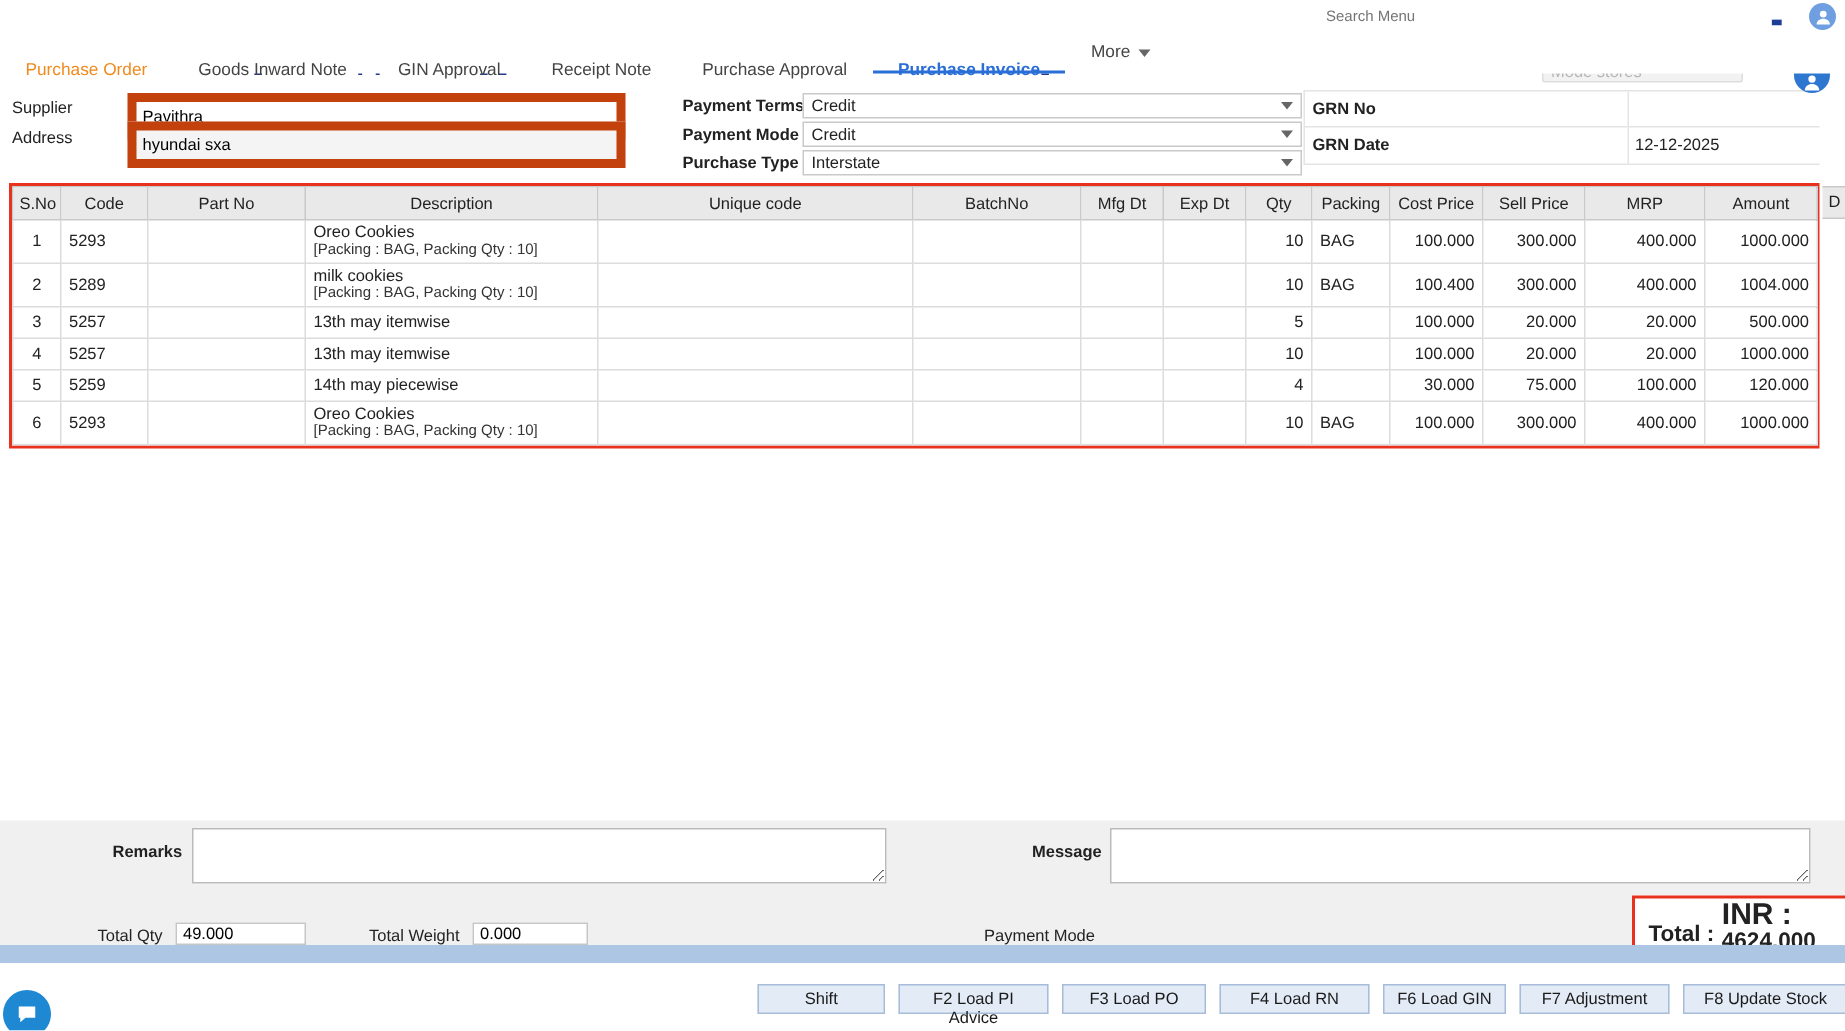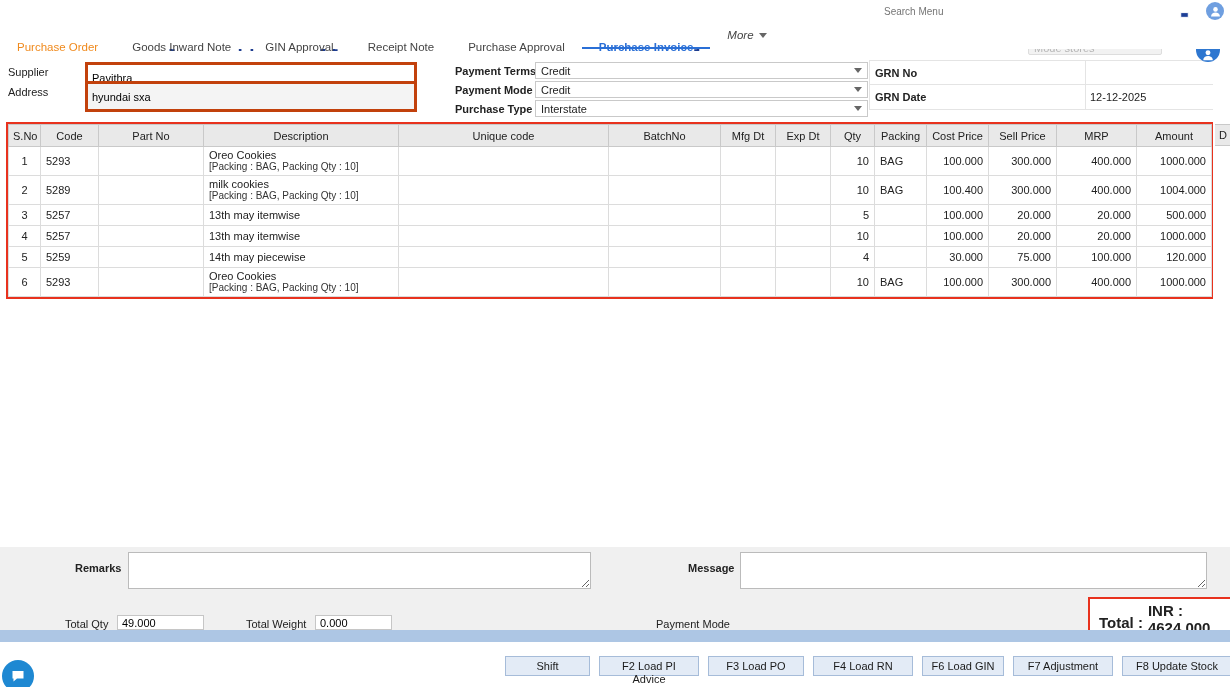--- a/index.html
+++ b/index.html
@@ -18,38 +18,38 @@
   .top-icons { position:absolute; left:1116px; top:0; height:22px; display:flex; align-items:center; gap:13px; }
   .tico { width:17px; height:17px; display:flex; align-items:center; justify-content:center; cursor:pointer; }
   .avatar-circle { width:18px; height:18px; border-radius:50%; background:#6f9fe0; display:flex; align-items:center; justify-content:center; cursor:pointer; }
 
   
   .subnav { position:absolute; top:22px; left:0; width:1230px; height:27px; background:#fff;
             display:flex; align-items:center; z-index:6; }
   .subnav-item { font-size:11.5px; color:#444; padding:12px 17px; height:27px; line-height:27px; cursor:pointer; white-space:nowrap; }
   .subnav-item.hl { color:#f08a1d; }
   .subnav-item.active { color:#2a6fd6; border-bottom:2px solid #2a6fd6; font-weight:bold; }
-  .subnav-more { display:flex; align-items:center; gap:5px;font-style:italic; }
+  .subnav-more { display:flex; align-items:center; gap:5px; }
   .caret { width:0; height:0; border-left:4px solid transparent; border-right:4px solid transparent;
            border-top:5px solid #666; display:inline-block; }
 
   
   .title-clip { position:absolute; top:40px; left:7px; width:780px; height:14px; overflow:hidden; z-index:1; }
   .title-text { font-size:19px; font-weight:bold; color:#1d3c8f; white-space:nowrap; margin-top:-10px; }
 
   
   .mode-select { position:absolute; top:40px; left:1028px; width:134px; height:15px; background:#f2f2f2;
                  border:1px solid #ddd; border-radius:2px; color:#b5b5b5; font-size:11px; line-height:14px;
                  padding:0 5px; overflow:hidden; z-index:1; }
   .hdr-avatar { position:absolute; top:40px; left:1196px; width:24px; height:22px; border-radius:0 0 12px 12px;
                 background:#2e77d0; z-index:1; display:flex; align-items:flex-end; justify-content:center; }
 
   
   .lbl { position:absolute; font-size:11px; color:#222; white-space:nowrap; }
-  .tinput { position:absolute; height:31px; border:3px solid #c2410c; background:#fff; font-size:11px;
+  .tinput { position:absolute; height:31px; border:6px solid #c2410c; background:#fff; font-size:11px;
             padding:0 4px; font-family:"Liberation Sans",sans-serif; outline:none; }
   .tinput.gray { background:#f4f4f4; }
   .fselect { position:absolute; height:17px; border:1px solid #c9c9c9; background:#fff; font-size:11px;
              display:flex; align-items:center; padding:0 5px; cursor:pointer; }
   .fselect .val { flex:1; color:#222; }
 
   .grn-panel { position:absolute; left:869px; top:60px; width:344px; height:50px; border-left:1px solid #e4e4e4; }
   .grn-row { display:flex; height:25px; border-bottom:1px solid #e4e4e4; }
   .grn-row:first-child { border-top:1px solid #e4e4e4; }
   .grn-cell-label { width:216px; border-right:1px solid #e4e4e4; font-size:11px; font-weight:bold; color:#222;
@@ -76,21 +76,21 @@
   .remarks-ta { position:absolute; left:128px; top:552px; width:463px; height:37px; border:1px solid #bbb;
                 font-size:11px; font-family:"Liberation Sans",sans-serif; resize:both; outline:none; }
   .message-ta { position:absolute; left:740px; top:552px; width:467px; height:37px; border:1px solid #bbb;
                 font-size:11px; font-family:"Liberation Sans",sans-serif; resize:both; outline:none; }
   .tot-input { position:absolute; height:15px; border:1px solid #c6c6c6; background:#fff; font-size:11px;
                padding:0 4px; font-family:"Liberation Sans",sans-serif; outline:none; }
   .total-box { position:absolute; left:1088px; top:597px; width:168px; height:43px; background:#fff;
                border:2px solid #e8321e; display:flex; align-items:center; padding-left:9px; gap:5px; }
   .total-box .tlabel { font-size:15px; font-weight:bold; color:#222; margin-top:8px; }
   .total-box .tcol { display:flex; flex-direction:column; line-height:17px; }
-  .total-box .tcur { font-size:15px; font-weight:bold; color:#222; }
+  .total-box .tcur { font-size:20px; font-weight:bold; color:#222; }
   .total-box .tval { font-size:15px; font-weight:bold; color:#222; }
   .bluestrip { position:absolute; left:0; top:630px; width:1230px; height:12px; background:#adc6e4; }
 
   
   .fbar { position:absolute; left:0; top:642px; width:1230px; height:45px; background:#fff; }
   .fbtns { position:absolute; left:505px; top:14px; display:flex; gap:9px; }
   .fbtn { height:20px; background:#e3ebf6; border:1px solid #a6bcd9; color:#1a1a1a; font-size:11px;
           display:flex; align-items:flex-start; justify-content:center; text-align:center; cursor:pointer;
           overflow:visible; line-height:17px; padding:1px 6px; font-family:"Liberation Sans",sans-serif; }
   .fbtn span { display:block; line-height:17px; }

